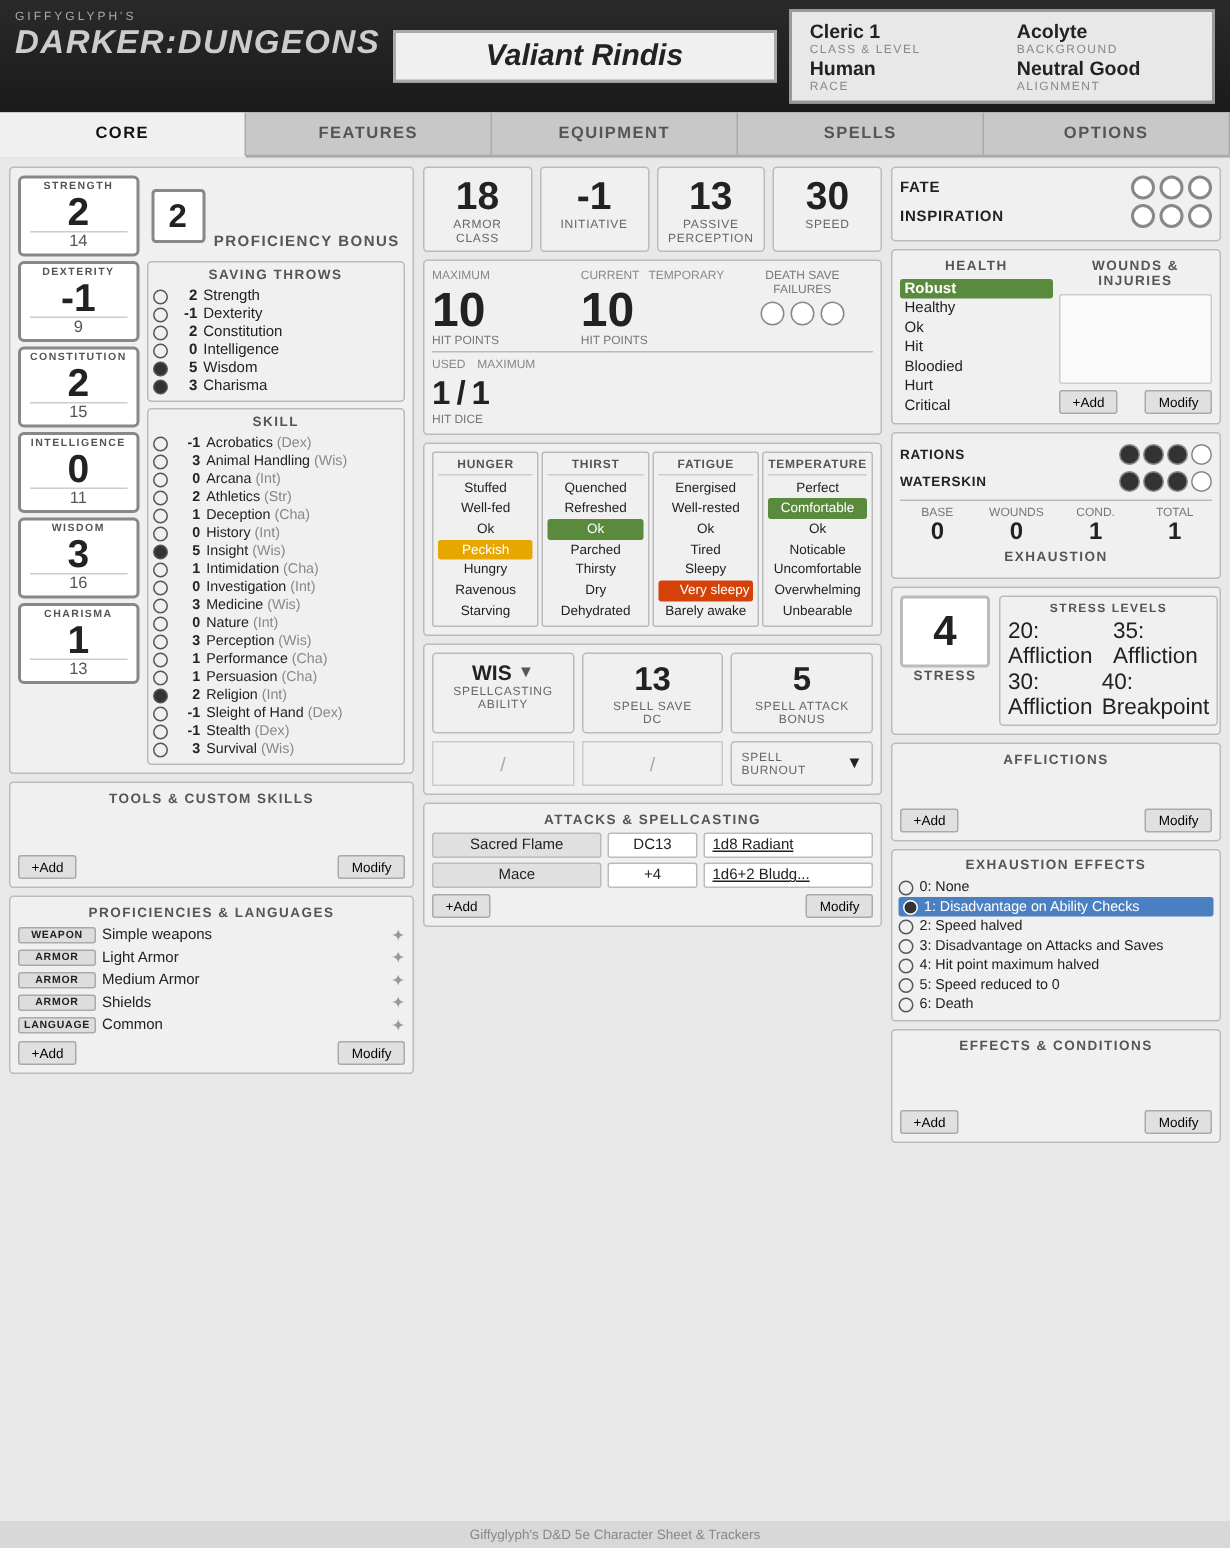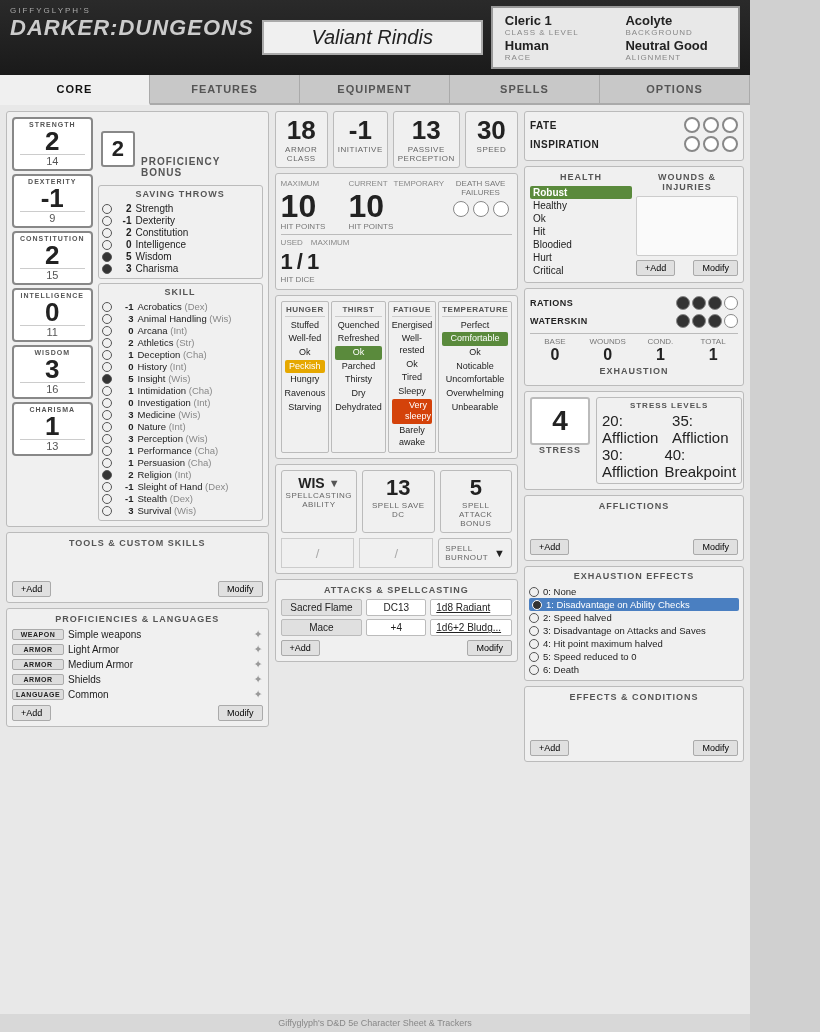--- a/index.html
+++ b/index.html
@@ -5,21 +5,21 @@
     * { box-sizing: border-box; margin: 0; padding: 0; }
     body {
       font-family: Arial, sans-serif;
       background: #d0d0d0;
       width: 820px;
       min-height: 1032px;
       font-size: 11px;
       color: #222;
     }
     .page {
-      width: 750px;
+      width: 820px;
       min-height: 1032px;
       background: #e8e8e8;
       display: flex;
       flex-direction: column;
     }
     .logo-area {
       display: flex;
       flex-direction: column;
       align-items: flex-start;
     }
@@ -41,21 +41,21 @@
     .ci-value { font-size: 13px; font-weight: bold; }
     .ci-label { font-size: 8px; color: #888; text-transform: uppercase; letter-spacing: 1px; }
     .char-name-area {
       background: #f0f0f0;
       border: 2px solid #aaa;
       padding: 4px 20px;
       text-align: center;
     }
     .char-name {
       font-size: 20px;
-      font-weight: normal;
+      font-weight: bold;
       font-style: italic;
     }
     
     .tabs {
       display: flex;
       background: #c8c8c8;
       border-bottom: 2px solid #aaa;
     }
     .tab {
       flex: 1;

